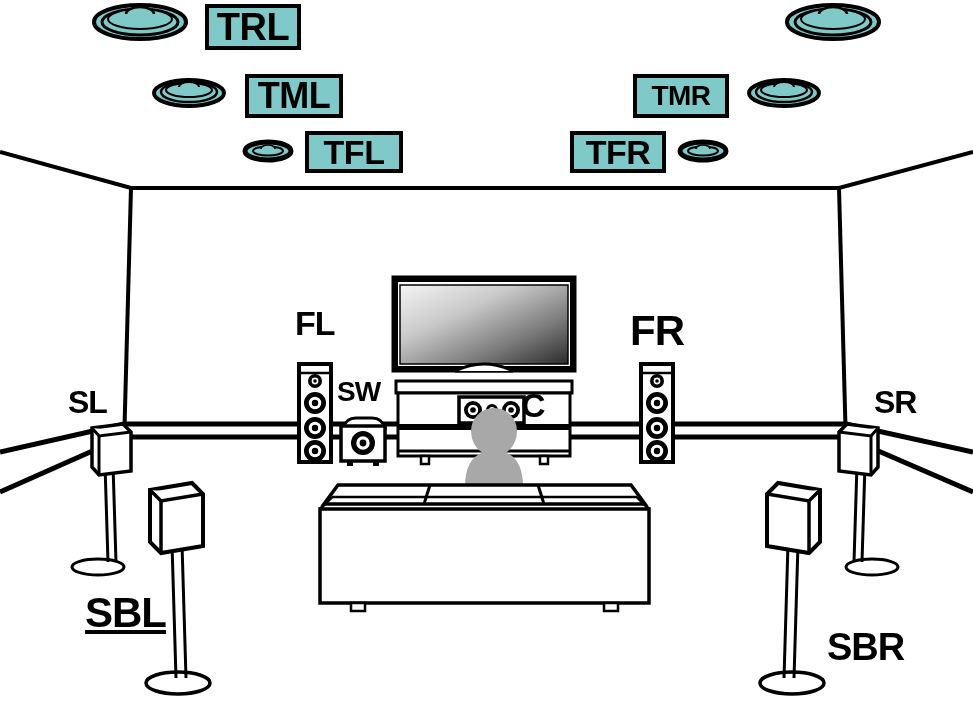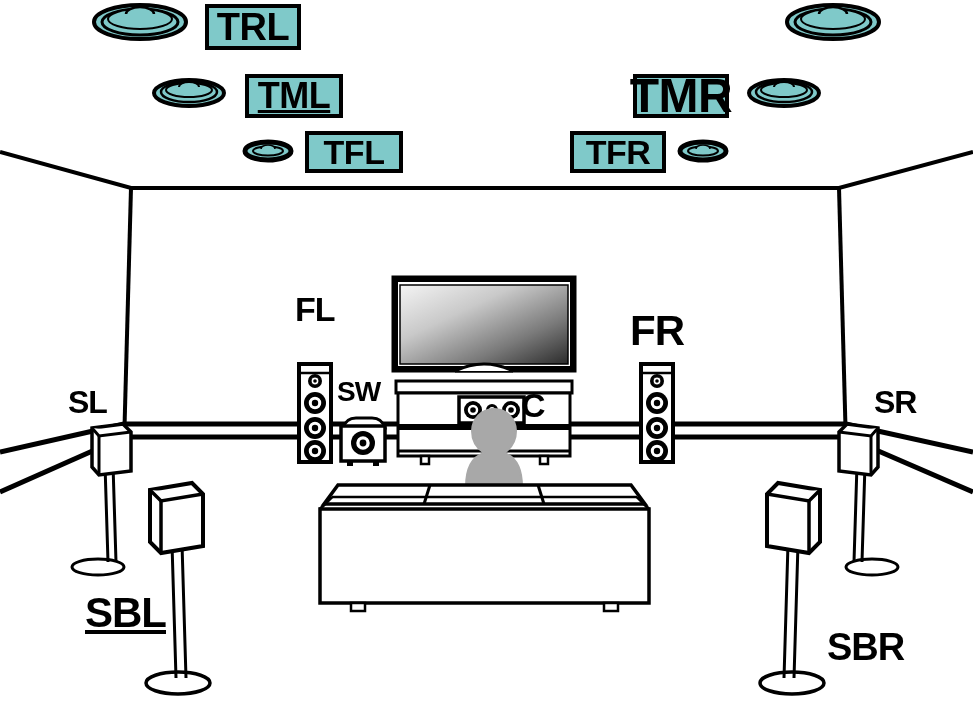--- a/index.html
+++ b/index.html
@@ -257,26 +257,26 @@
     <g>
       <ellipse cx="792" cy="683" rx="32" ry="11" fill="#fff" stroke="#000" stroke-width="3.5"></ellipse>
       <path d="M 798 544 L 794 678 M 788 544 L 784 678" fill="none" stroke="#000" stroke-width="3"></path>
       <path d="M 820 490 L 778 483 L 767 494 L 767 546 L 809 553 L 820 542 Z" fill="#fff" stroke="#000" stroke-width="4"></path>
       <path d="M 820 490 L 809 501 L 767 494" fill="#fff" stroke="#000" stroke-width="3.5"></path>
       <line x1="809" y1="501" x2="809" y2="553" stroke="#000" stroke-width="3.5"></line>
     </g>
   </svg>
 
   <div class="ceiling-label" style="left:205px; top:4px; width:96px; height:46px; font-size:38px;">TRL</div>
-  <div class="ceiling-label" style="left:245px; top:74px; width:98px; height:44px; font-size:36px;text-decoration:underline;">TML</div>
-  <div class="ceiling-label" style="left:633px; top:74px; width:96px; height:44px; font-size:48px;text-align:center;">TMR</div>
+  <div class="ceiling-label" style="left:245px; top:74px; width:98px; height:44px; font-size:36px;">TML</div>
+  <div class="ceiling-label" style="left:633px; top:74px; width:96px; height:44px; font-size:28px;text-align:center;">TMR</div>
   <div class="ceiling-label" style="left:570px; top:131px; width:96px; height:42px; font-size:34px;">TFR</div>
   <div class="ceiling-label" style="left:305px; top:131px; width:98px; height:42px; font-size:34px;">TFL</div>
 
-  <div class="plain-label" style="left:295px; top:292px; font-size:34px;">FL</div>
+  <div class="plain-label" style="left:295px; top:306px; font-size:34px;">FL</div>
   <div class="plain-label" style="left:630px; top:310px; font-size:42px;">FR</div>
   <div class="plain-label" style="left:337px; top:378px; font-size:28px;">SW</div>
   <div class="plain-label" style="left:521px; top:388px; font-size:34px;">C</div>
   <div class="plain-label" style="left:68px; top:386px; font-size:32px;">SL</div>
   <div class="plain-label" style="left:874px; top:386px; font-size:32px;">SR</div>
   <div class="plain-label" style="left:85px; top:592px; font-size:42px;text-decoration:underline;">SBL</div>
   <div class="plain-label" style="left:827px; top:628px; font-size:38px;">SBR</div>
 
 </div>
 

